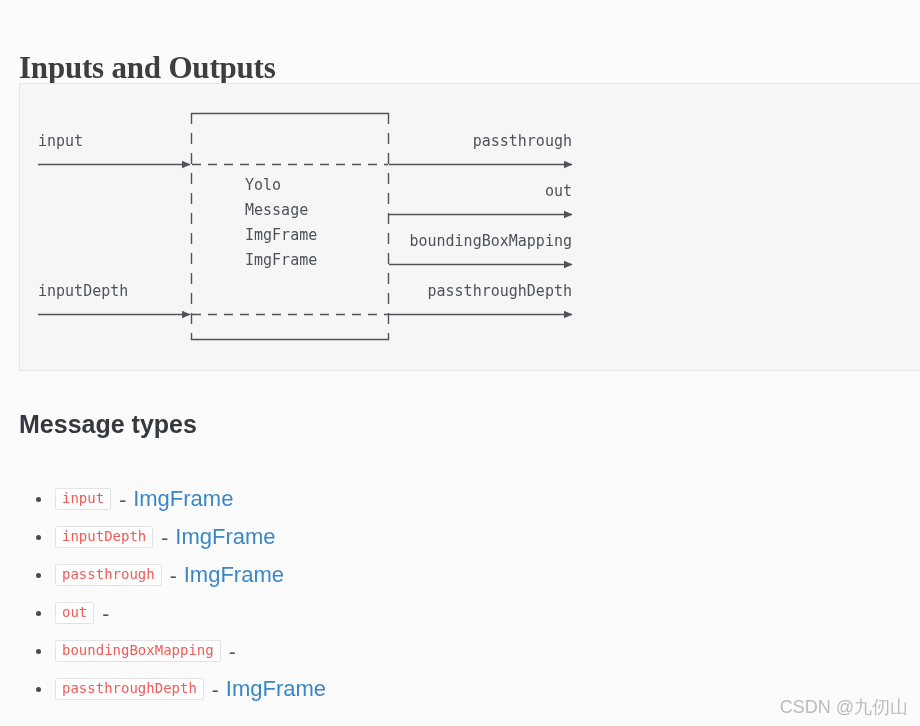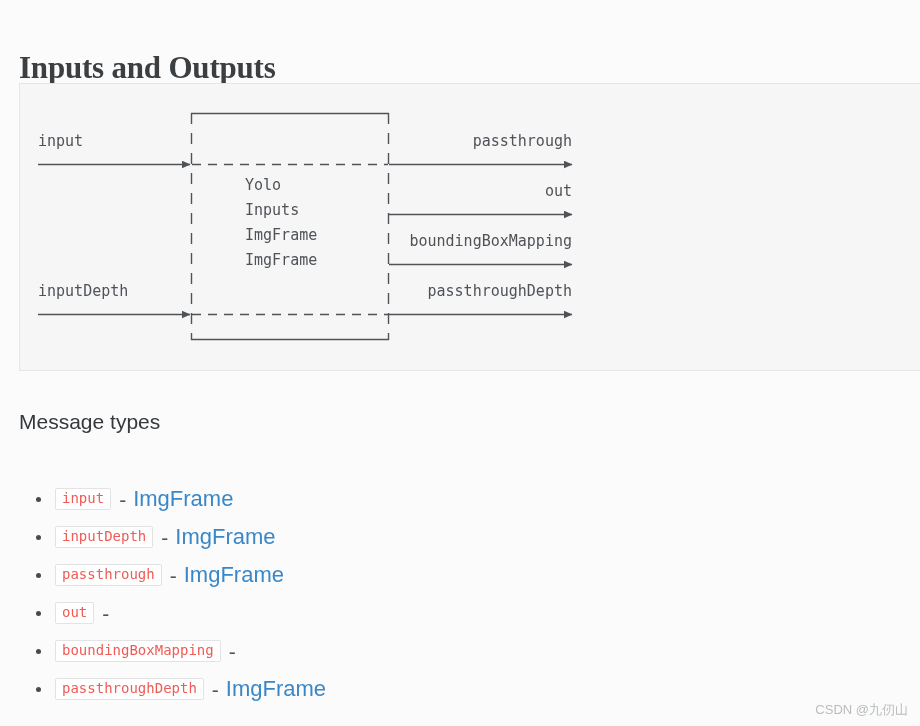--- a/index.html
+++ b/index.html
@@ -61,22 +61,22 @@
     white-space: nowrap;
     line-height: 1;
   }
   .dlabel.right-align { text-align: right; }
 
   
   .section-heading {
     position: absolute;
     left: 19px;
     top: 410px;
-    font-size: 21px;
-    font-weight: normal;
+    font-size: 25px;
+    font-weight: bold;
     color: #35393d;
     white-space: nowrap;
   }
 
   
   .msg-list {
     position: absolute;
     left: 0;
     top: 480px;
     margin: 0;
@@ -125,21 +125,21 @@
     text-decoration: none;
     white-space: nowrap;
     line-height: 1;
   }
 
   
   .watermark {
     position: absolute;
     right: 12px;
     bottom: 7px;
-    font-size: 13px;
+    font-size: 18px;
     color: #b9bcbf;
     white-space: nowrap;
   }
 </style>
 </head>
 <body>
 
 <div class="page-title">Inputs and Outputs</div>
 
 <div class="diagram-panel">
@@ -174,21 +174,21 @@
         <line x1="369" y1="130.5" x2="552" y2="130.5" stroke="#4f5358" stroke-width="1.3" marker-end="url(#arw)"></line>
         <line x1="369" y1="180.5" x2="552" y2="180.5" stroke="#4f5358" stroke-width="1.3" marker-end="url(#arw)"></line>
         <line x1="369" y1="230.5" x2="552" y2="230.5" stroke="#4f5358" stroke-width="1.3" marker-end="url(#arw)"></line>
       </g>
     </svg>
 
     <div class="dlabel" style="left:18px; top:50px;">input</div>
     <div class="dlabel" style="left:18px; top:200px;">inputDepth</div>
 
     <div class="dlabel" style="left:225px; top:94px;text-align:center;">Yolo</div>
-    <div class="dlabel" style="left:225px; top:119px;">Inputs</div>
+    <div class="dlabel" style="left:225px; top:119px;">Message</div>
     <div class="dlabel" style="left:225px; top:144px;">ImgFrame</div>
     <div class="dlabel" style="left:225px; top:169px;">ImgFrame</div>
 
     <div class="dlabel right-align" style="left:352px; top:50px; width:200px;">passthrough</div>
     <div class="dlabel right-align" style="left:352px; top:100px; width:200px;">out</div>
     <div class="dlabel right-align" style="left:352px; top:150px; width:200px;">boundingBoxMapping</div>
     <div class="dlabel right-align" style="left:352px; top:200px; width:200px;">passthroughDepth</div>
 
   </div>
 </div>

